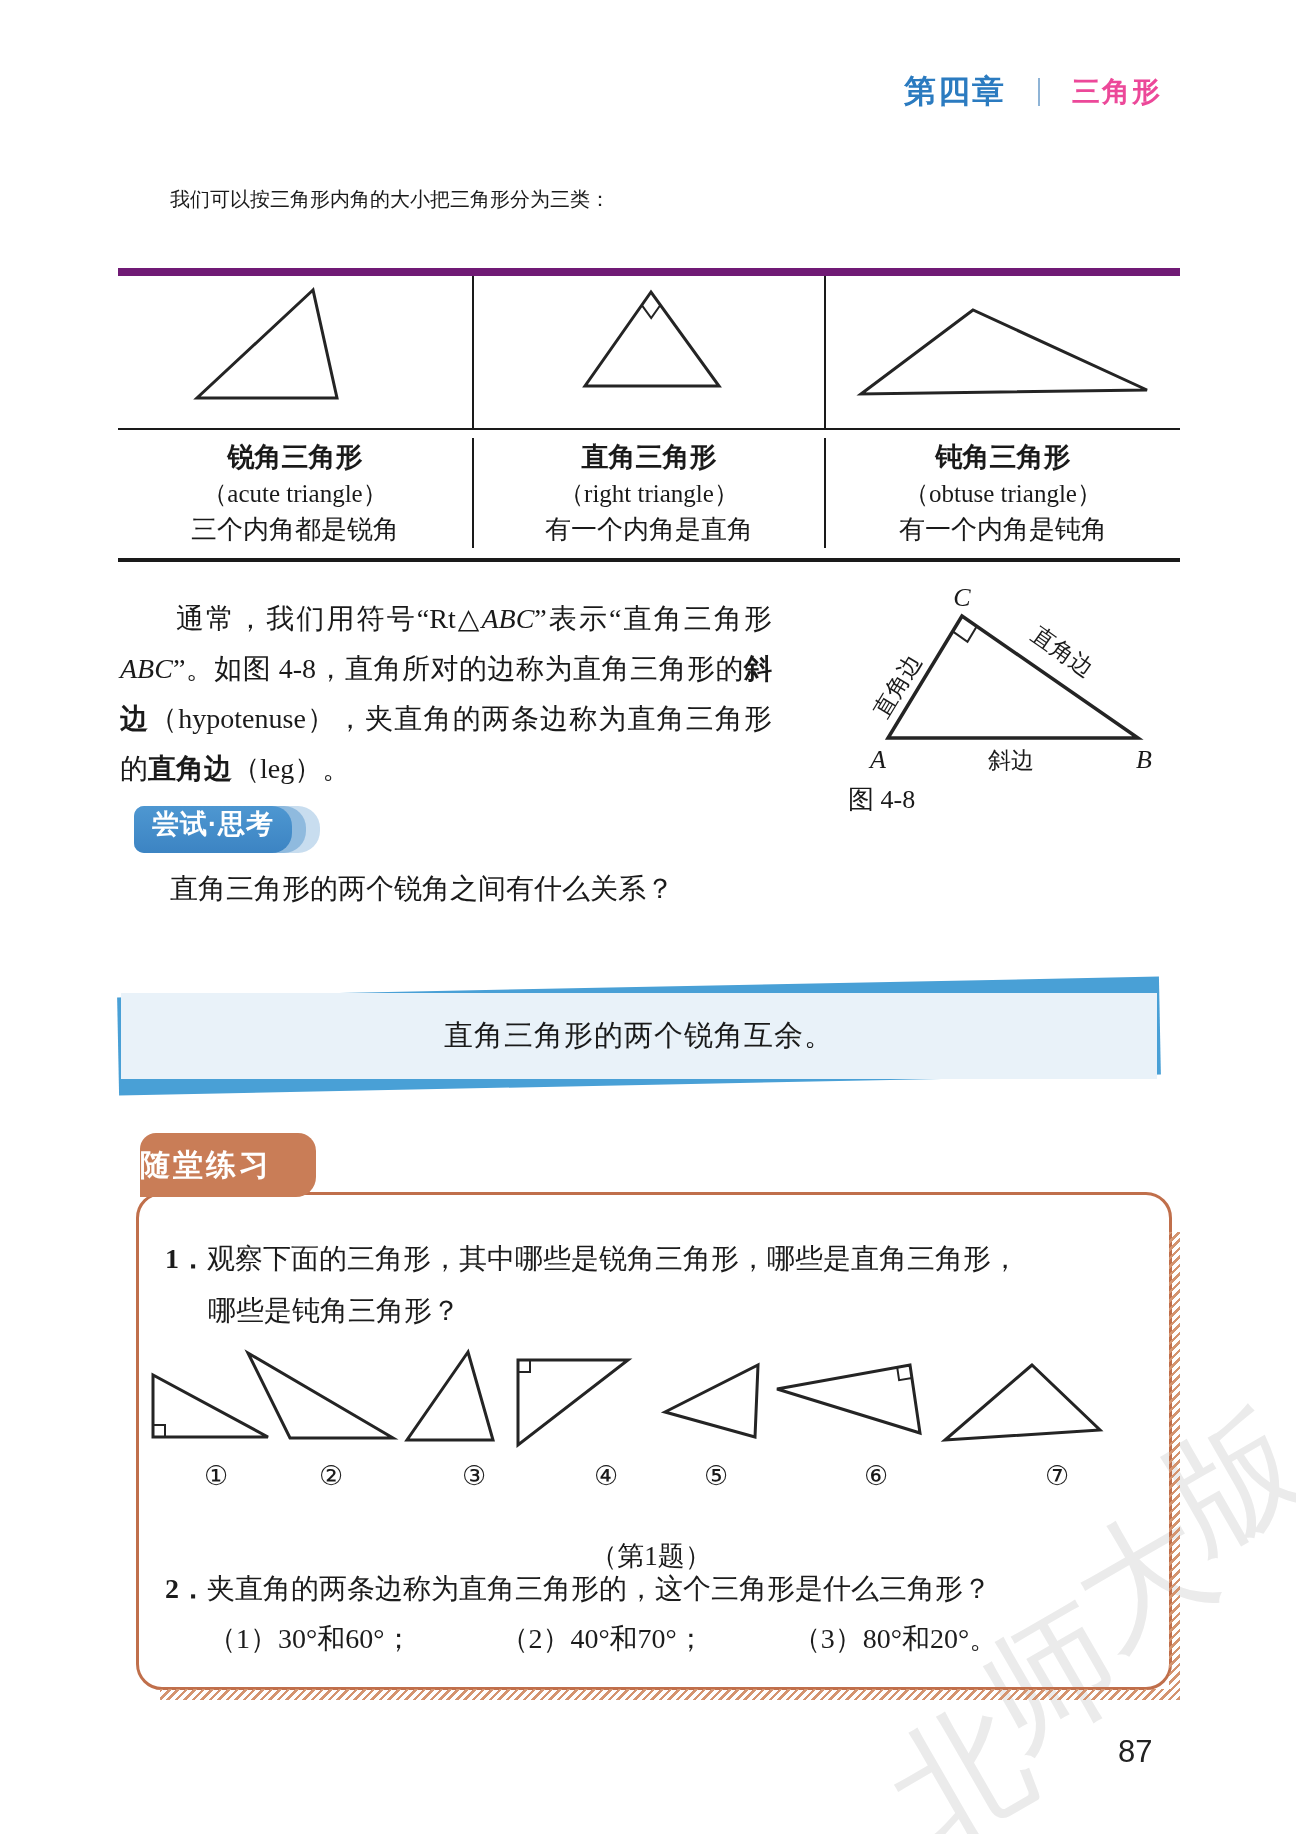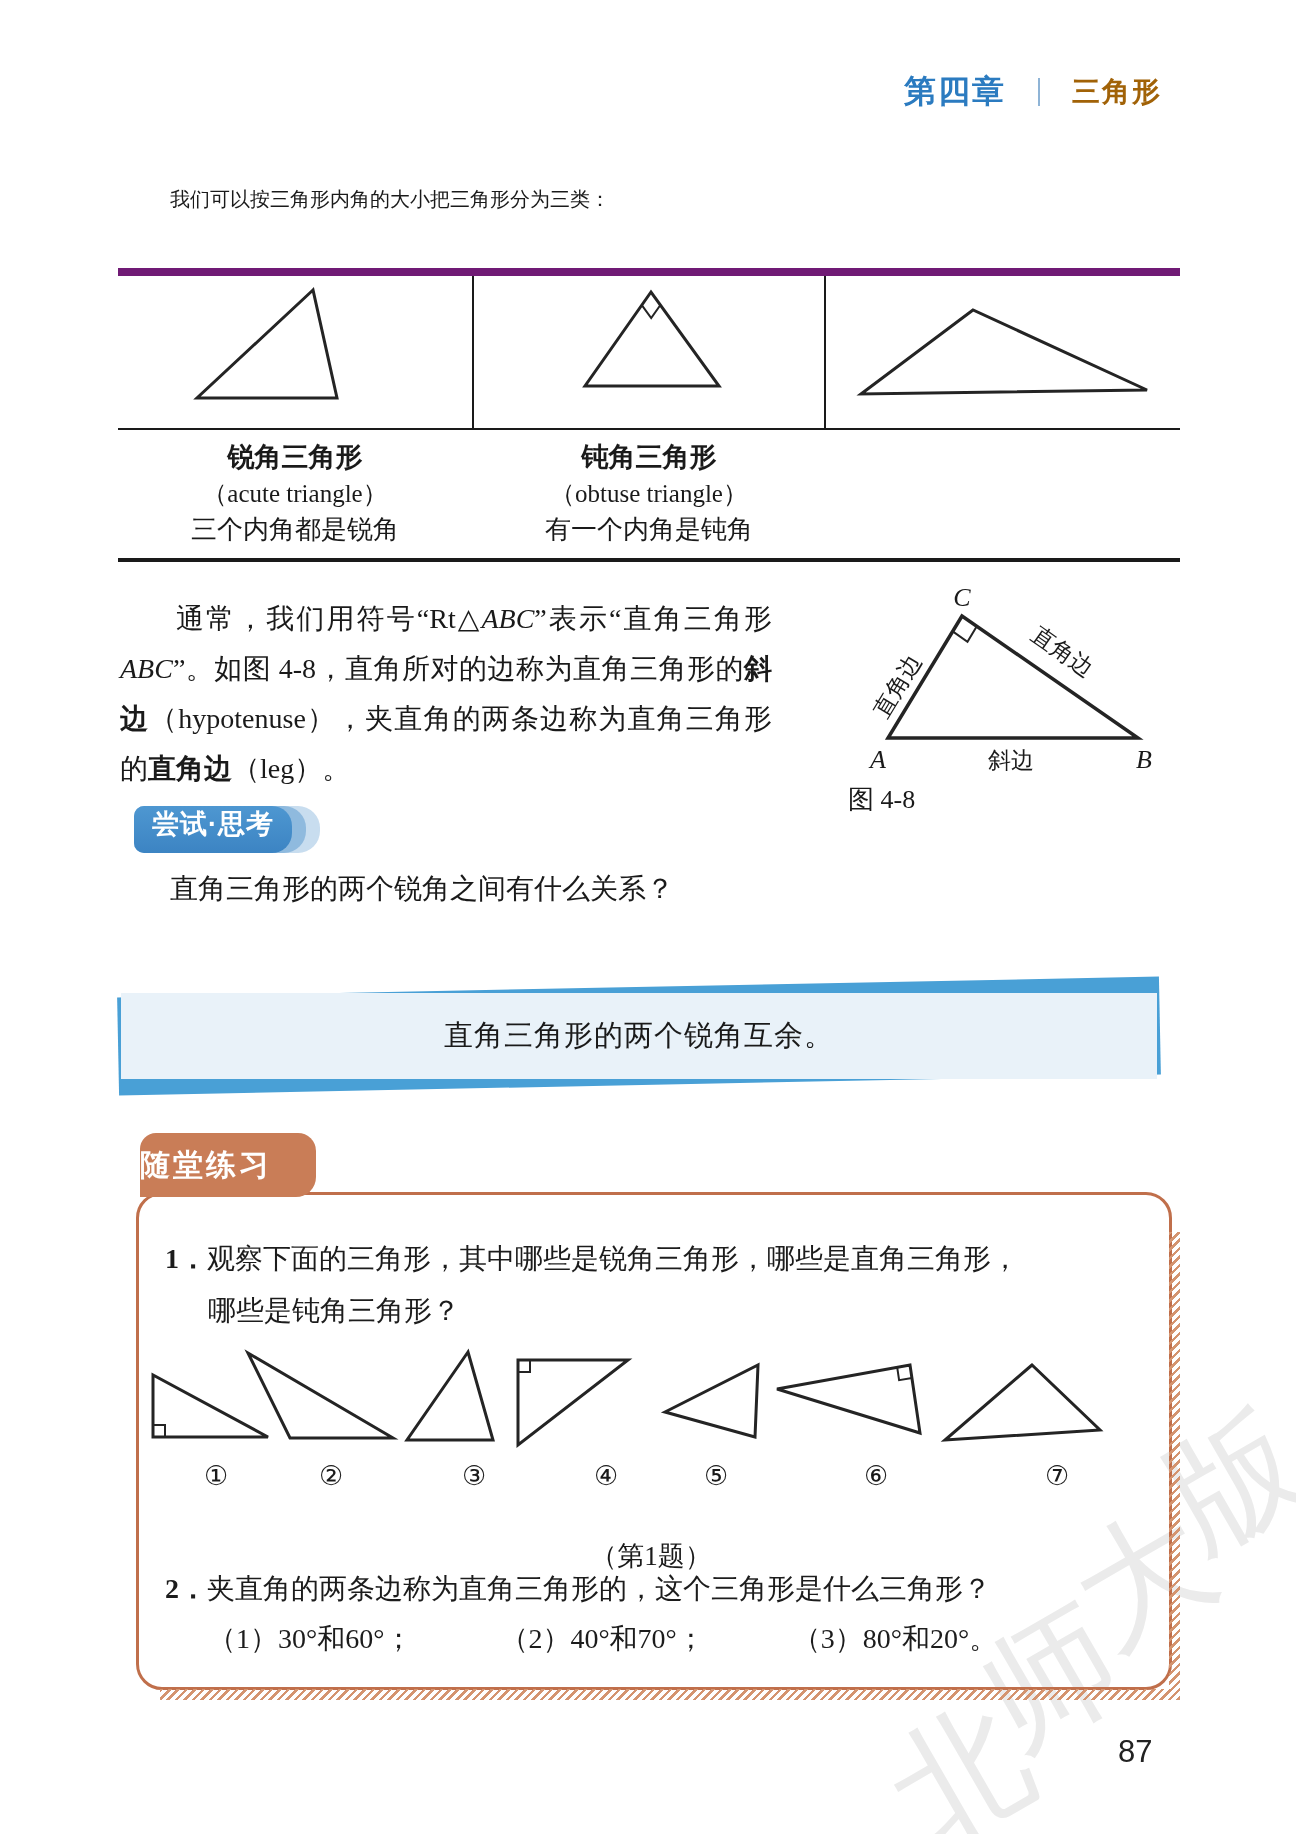--- a/index.html
+++ b/index.html
@@ -10,21 +10,21 @@
   
   .wm-char{position:absolute;z-index:0;font-size:132px;color:#ebebeb;
            font-family:"Liberation Serif","DejaVu Serif",serif;transform:rotate(-30deg);}
   .wm-0{left:895px;top:1688px;} .wm-1{left:985px;top:1590px;}
   .wm-2{left:1078px;top:1490px;} .wm-3{left:1170px;top:1392px;}
 
   
   .header{position:absolute;top:70px;right:134px;display:flex;align-items:center;gap:32px;z-index:2;justify-content:center;}
   .chapter{color:#2b7bc0;font-weight:bold;font-size:32px;letter-spacing:2px;}
   .hdr-div{width:2px;height:28px;background:#8fb4d6;}
-  .book-title{color:#a16207;font-weight:bold;font-size:28px;letter-spacing:2px;}
+  .book-title{color:#ec4899;font-weight:bold;font-size:28px;letter-spacing:2px;}
 
   
   .intro{position:absolute;left:170px;top:186px;font-size:20px;z-index:2;}
 
   
   .triangle-table{position:absolute;left:118px;top:268px;width:1062px;z-index:2;
     border-top:8px solid #701a75;border-bottom:4px solid #1a1a1a;background:transparent;}
   .tt-row1{display:grid;grid-template-columns:1fr 1fr 1fr;height:152px;border-bottom:2px solid #1a1a1a;}
   .tt-row2{display:grid;grid-template-columns:1fr 1fr 1fr;padding:8px 0 10px;}
   .tt-cell{display:flex;align-items:center;justify-content:center;}
@@ -131,20 +131,25 @@
         <svg class="tt-fig" width="340" height="148" viewBox="0 0 340 148">
           <polygon class="stroke" points="140,32 28,116 314,112"></polygon>
         </svg>
       </div>
     </div>
     <div class="tt-row2">
       <div class="tt-cell b">
         <div class="tt-name">锐角三角形</div>
         <div class="tt-eng">（acute triangle）</div>
         <div class="tt-desc">三个内角都是锐角</div>
+      </div>
+      <div class="tt-cell b tt-col2">
+        <div class="tt-name">直角三角形</div>
+        <div class="tt-eng">（right triangle）</div>
+        <div class="tt-desc">有一个内角是直角</div>
       </div>
       <div class="tt-cell b">
         <div class="tt-name">钝角三角形</div>
         <div class="tt-eng">（obtuse triangle）</div>
         <div class="tt-desc">有一个内角是钝角</div>
       </div>
     </div>
   </div>
 
   <p class="rt-par"><span>通常，我们用符号“Rt△</span><span class="it">ABC</span><span>”表示“直角三角形 </span><span class="it">ABC</span><span>”。如图 4-8，直角所对的边称为直角三角形的</span><span class="bd">斜边</span><span>（hypotenuse），夹直角的两条边称为直角三角形的</span><span class="bd">直角边</span><span>（leg）。</span></p>

